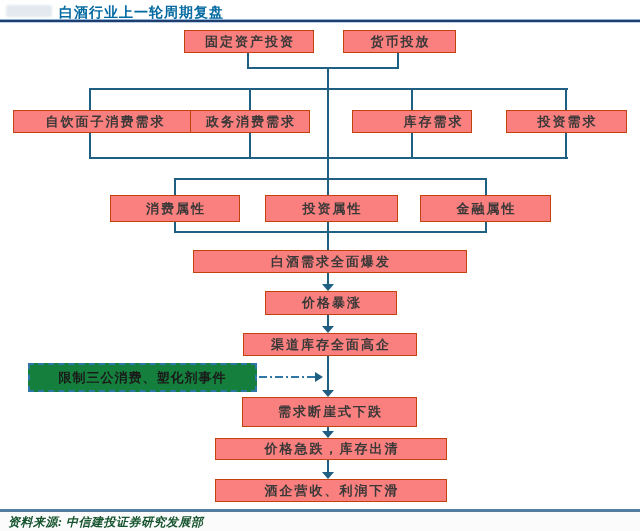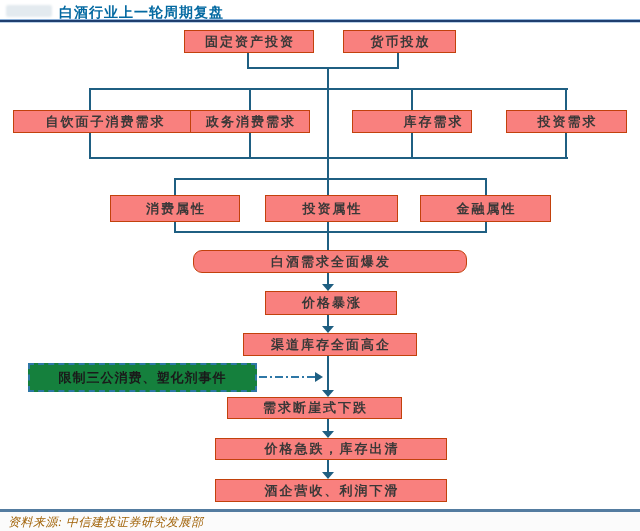--- a/index.html
+++ b/index.html
@@ -33,21 +33,21 @@
     display:flex;align-items:center;justify-content:center;white-space:nowrap;
   }
   .dashdot{
     position:absolute;height:2px;z-index:1;
     background:repeating-linear-gradient(90deg,#2E77A6 0 8px,transparent 8px 11px,#2E77A6 11px 13px,transparent 13px 16px);
   }
   .footer-strip{position:absolute;left:0;top:512px;width:640px;height:19px;background:#FBFBFB;}
   .footer-rule{position:absolute;left:0;top:509px;width:640px;height:3px;background:#547CA0;}
   .source{
     position:absolute;left:8px;top:514px;font-family:"Liberation Serif","DejaVu Serif",serif;
-    font-style:italic;font-size:12px;color:#a16207;letter-spacing:0.5px;
+    font-style:italic;font-size:12px;color:#14532d;letter-spacing:0.5px;font-weight:bold;
   }
 </style>
 </head>
 <body>
 
 <div class="canvas">
 
   <div class="faded"></div>
   <div class="title">白酒行业上一轮周期复盘</div>
   <div class="title-rule"></div>
@@ -93,24 +93,24 @@
 
   <div class="node" style="left:13px;top:110px;width:183px;height:23px;">自饮面子消费需求</div>
   <div class="node" style="left:190px;top:110px;width:120px;height:23px;">政务消费需求</div>
   <div class="node" style="left:352px;top:110px;width:120px;height:23px;padding-left:41px;">库存需求</div>
   <div class="node" style="left:506px;top:110px;width:121px;height:23px;">投资需求</div>
 
   <div class="node" style="left:110px;top:195px;width:130px;height:27px;">消费属性</div>
   <div class="node" style="left:265px;top:195px;width:133px;height:27px;">投资属性</div>
   <div class="node" style="left:420px;top:195px;width:131px;height:27px;">金融属性</div>
 
-  <div class="node" style="left:193px;top:250px;width:274px;height:23px;border-radius:9px;">白酒需求全面爆发</div>
+  <div class="node" style="left:193px;top:250px;width:274px;height:23px;">白酒需求全面爆发</div>
   <div class="node" style="left:265px;top:291px;width:132px;height:24px;">价格暴涨</div>
   <div class="node" style="left:243px;top:333px;width:174px;height:23px;">渠道库存全面高企</div>
-  <div class="node" style="left:227px;top:397px;width:175px;height:22px;">需求断崖式下跌</div>
+  <div class="node" style="left:242px;top:397px;width:175px;height:30px;">需求断崖式下跌</div>
   <div class="node" style="left:215px;top:438px;width:232px;height:22px;">价格急跌，库存出清</div>
   <div class="node" style="left:215px;top:479px;width:232px;height:23px;">酒企营收、利润下滑</div>
 
   <div class="dashed-node" style="left:28px;top:363px;width:229px;height:29px;">限制三公消费、塑化剂事件</div>
 
   <div class="footer-strip"></div>
   <div class="footer-rule"></div>
   <div class="source">资料来源: 中信建投证券研究发展部</div>
 
 </div>

